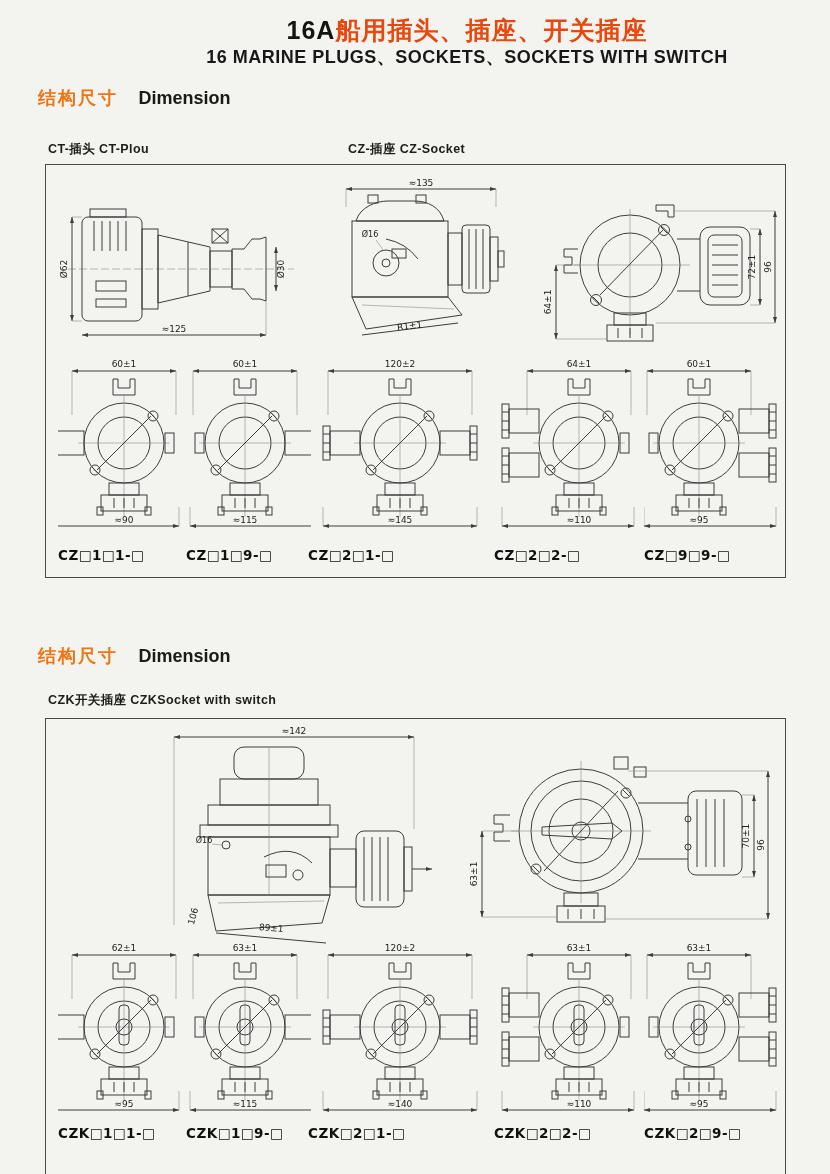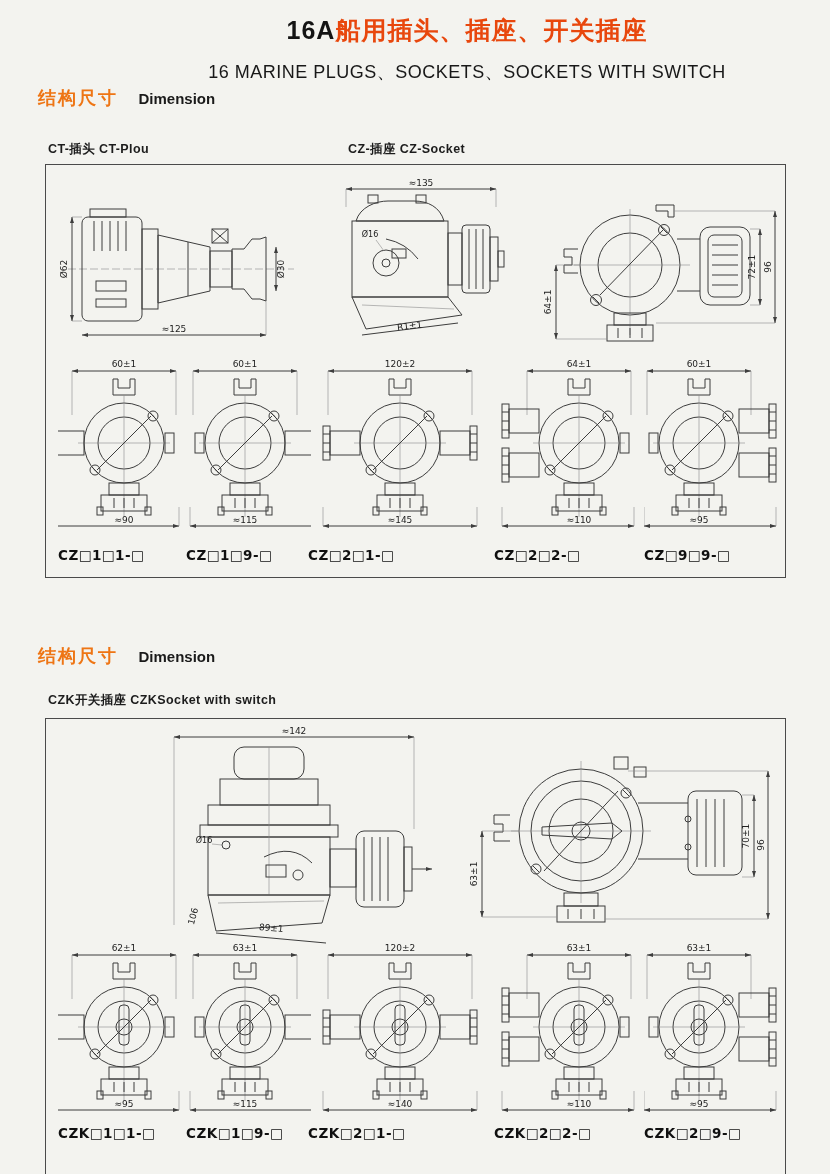--- a/index.html
+++ b/index.html
@@ -3,25 +3,25 @@
 <meta charset="utf-8">
 <style>
   html,body{margin:0;padding:0;background:#e9e9e5;}
   #page{position:relative;width:830px;height:1174px;background:#f3f3ef;margin:0 auto;
         font-family:"Liberation Sans",sans-serif;overflow:hidden;}
   
   .title-wrap{position:absolute;top:16px;left:0;width:830px;box-sizing:border-box;
               padding-left:104px;text-align:center;}
   .title-line1{font-size:25px;font-weight:bold;line-height:1.15;letter-spacing:1px;color:#141414;}
   .title-line1 .zh{color:#e8470d;}
-  .title-line2{font-size:18px;font-weight:normal;color:#181818;letter-spacing:.5px;margin-top:15px;}
+  .title-line2{font-size:18px;font-weight:bold;color:#181818;letter-spacing:.5px;margin-top:0;}
   
   .sec-head{position:absolute;left:38px;white-space:nowrap;}
   .sec-head .zh{color:#ee7514;font-size:18px;font-weight:bold;letter-spacing:2px;}
-  .sec-head .en{color:#1a1a1a;font-size:15px;font-weight:bold;margin-left:16px;text-align:right;}
+  .sec-head .en{color:#1a1a1a;font-size:18px;font-weight:bold;margin-left:16px;text-align:right;}
   .sub-label{position:absolute;font-size:12.5px;font-weight:bold;color:#1c1c1c;letter-spacing:.4px;}
   
   .panel{position:absolute;left:45px;width:741px;border:1.5px solid #4a4a4a;box-sizing:border-box;}
   #panel1{top:164px;height:414px;}
   #panel2{top:718px;height:495px;}
   .bigsvg{position:absolute;}
   .view-slot{position:absolute;height:182px;}
   .model-label{position:absolute;font-family:"DejaVu Sans",sans-serif;
                font-size:13.5px;font-weight:bold;color:#101010;letter-spacing:.5px;}
   

